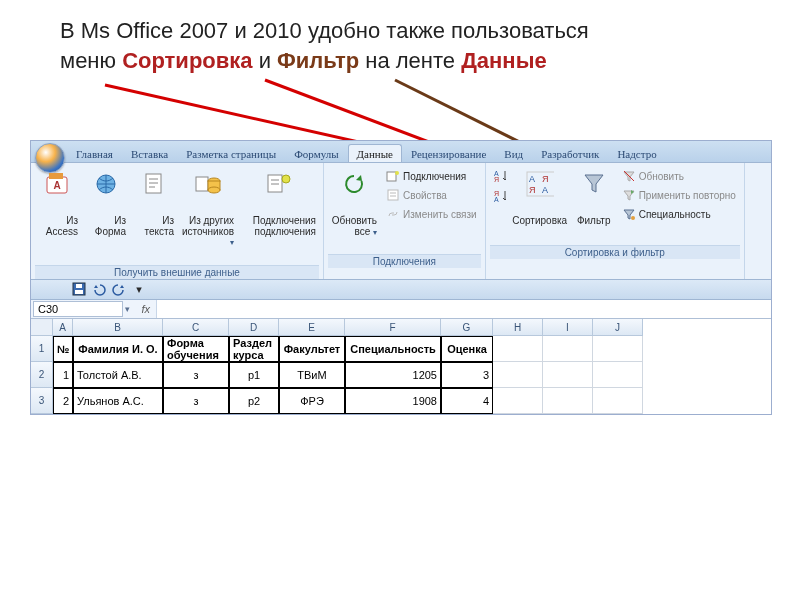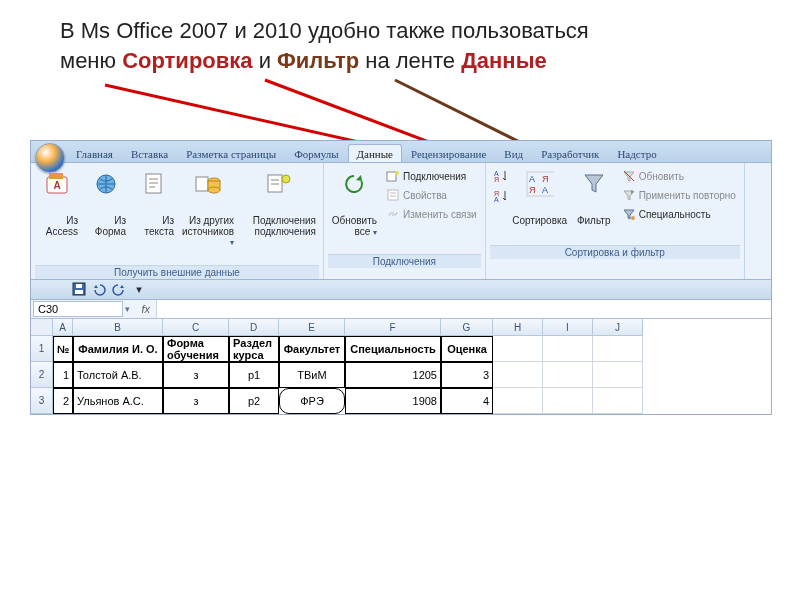--- a/index.html
+++ b/index.html
@@ -348,21 +348,21 @@
           <div class="cell cH"></div>
           <div class="cell cI"></div>
           <div class="cell cJ"></div>
         </div>
         <div class="row">
           <div class="rowhead" style="height: 26px; line-height: 26px;">3</div>
           <div class="cell cA bordA" style="justify-content: flex-end;">2</div>
           <div class="cell cB bordA">Ульянов А.С.</div>
           <div class="cell cC bordA" style="justify-content: center;">з</div>
           <div class="cell cD bordA" style="justify-content: center;">р2</div>
-          <div class="cell cE bordA" style="justify-content: center; border-radius: 10px;">ФРЭ</div>
+          <div class="cell cE bordA" style="justify-content: center;">ФРЭ</div>
           <div class="cell cF bordA" style="justify-content: flex-end;">1908</div>
           <div class="cell cG bordA" style="justify-content: flex-end;">4</div>
           <div class="cell cH"></div>
           <div class="cell cI"></div>
           <div class="cell cJ"></div>
         </div>
       </div>
   </div>
 </div>
 

